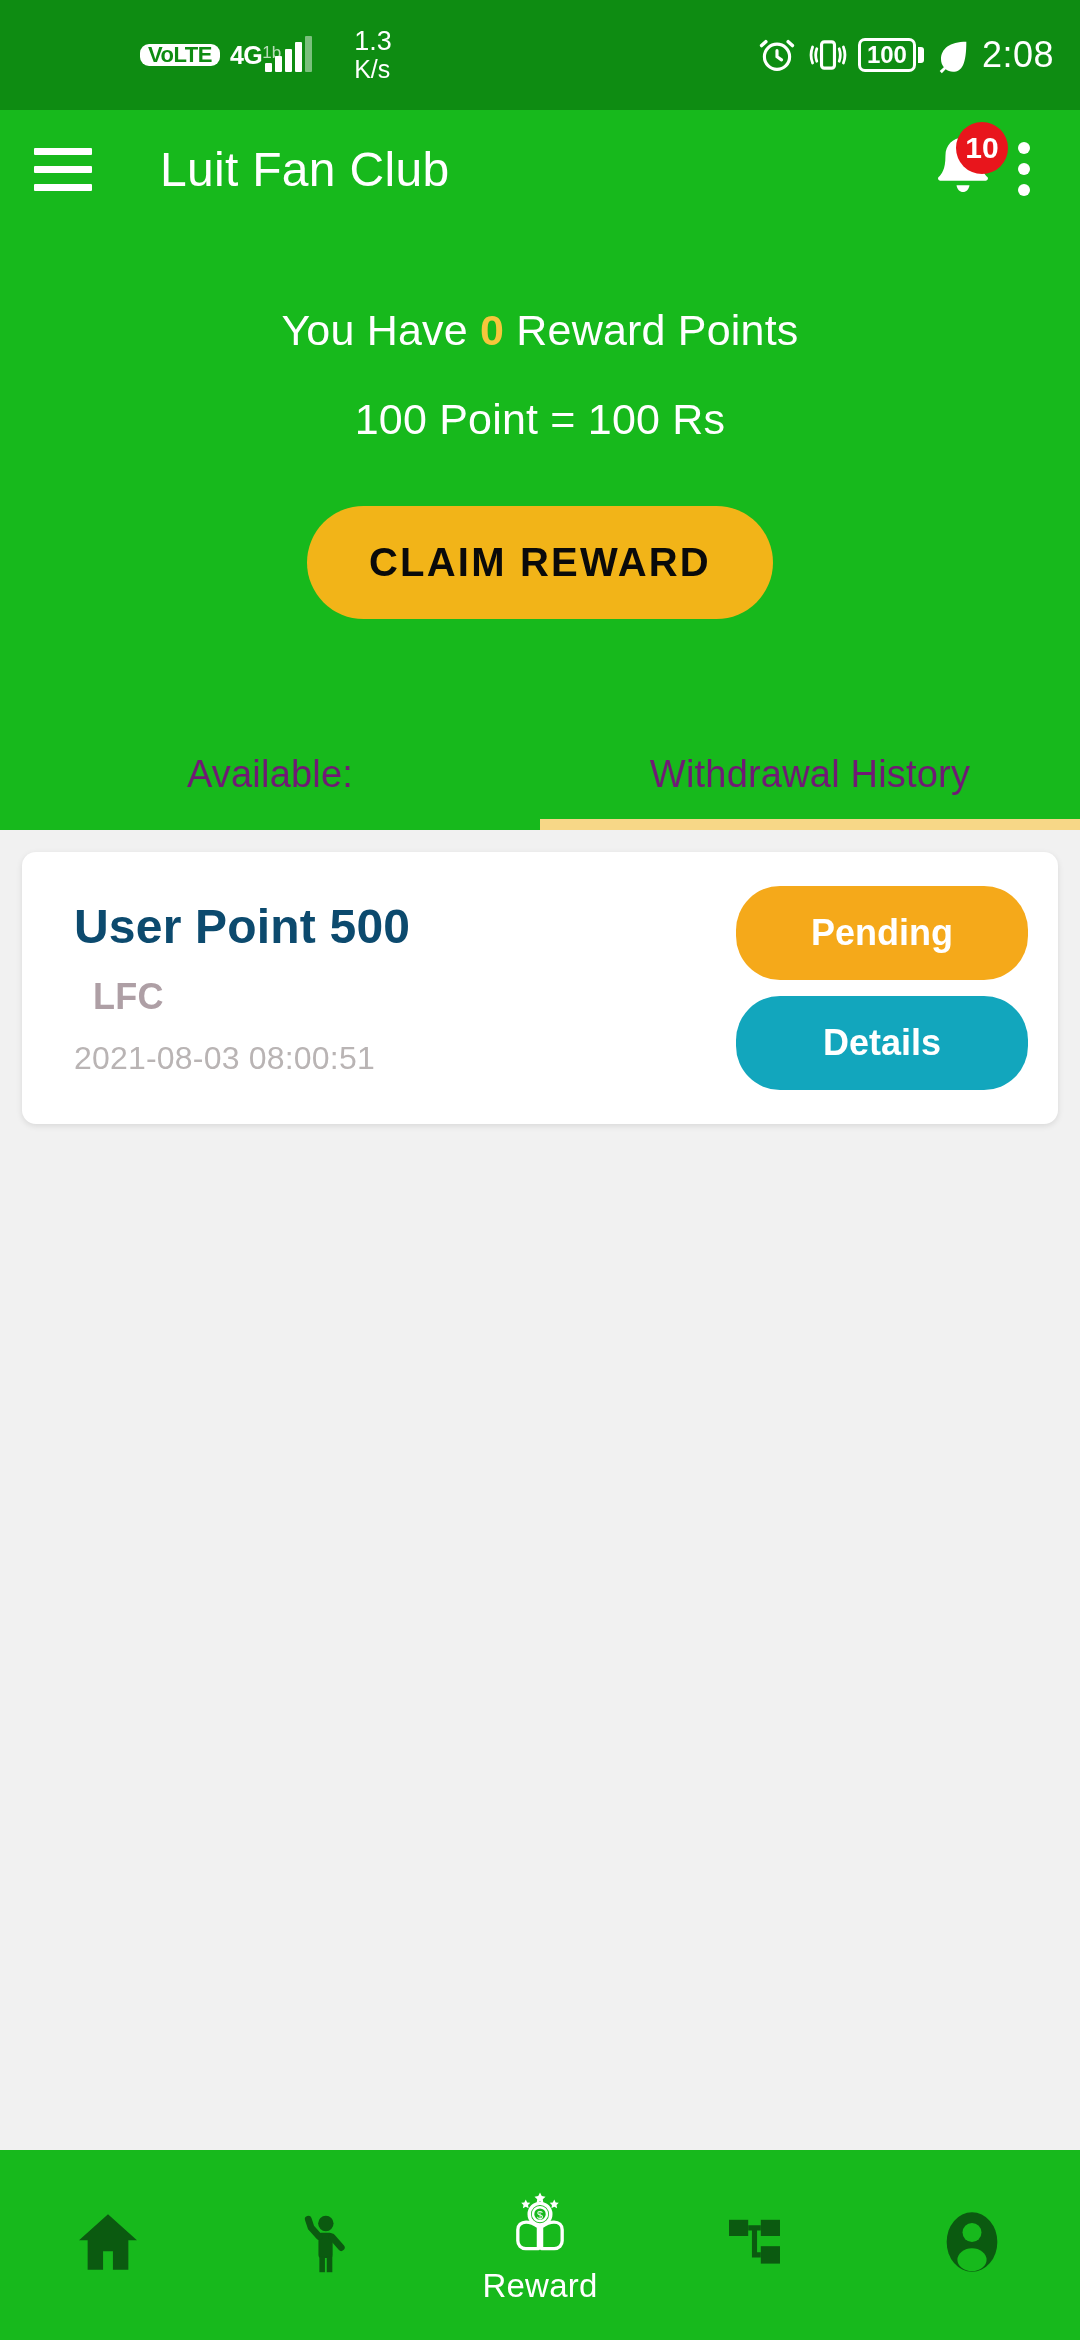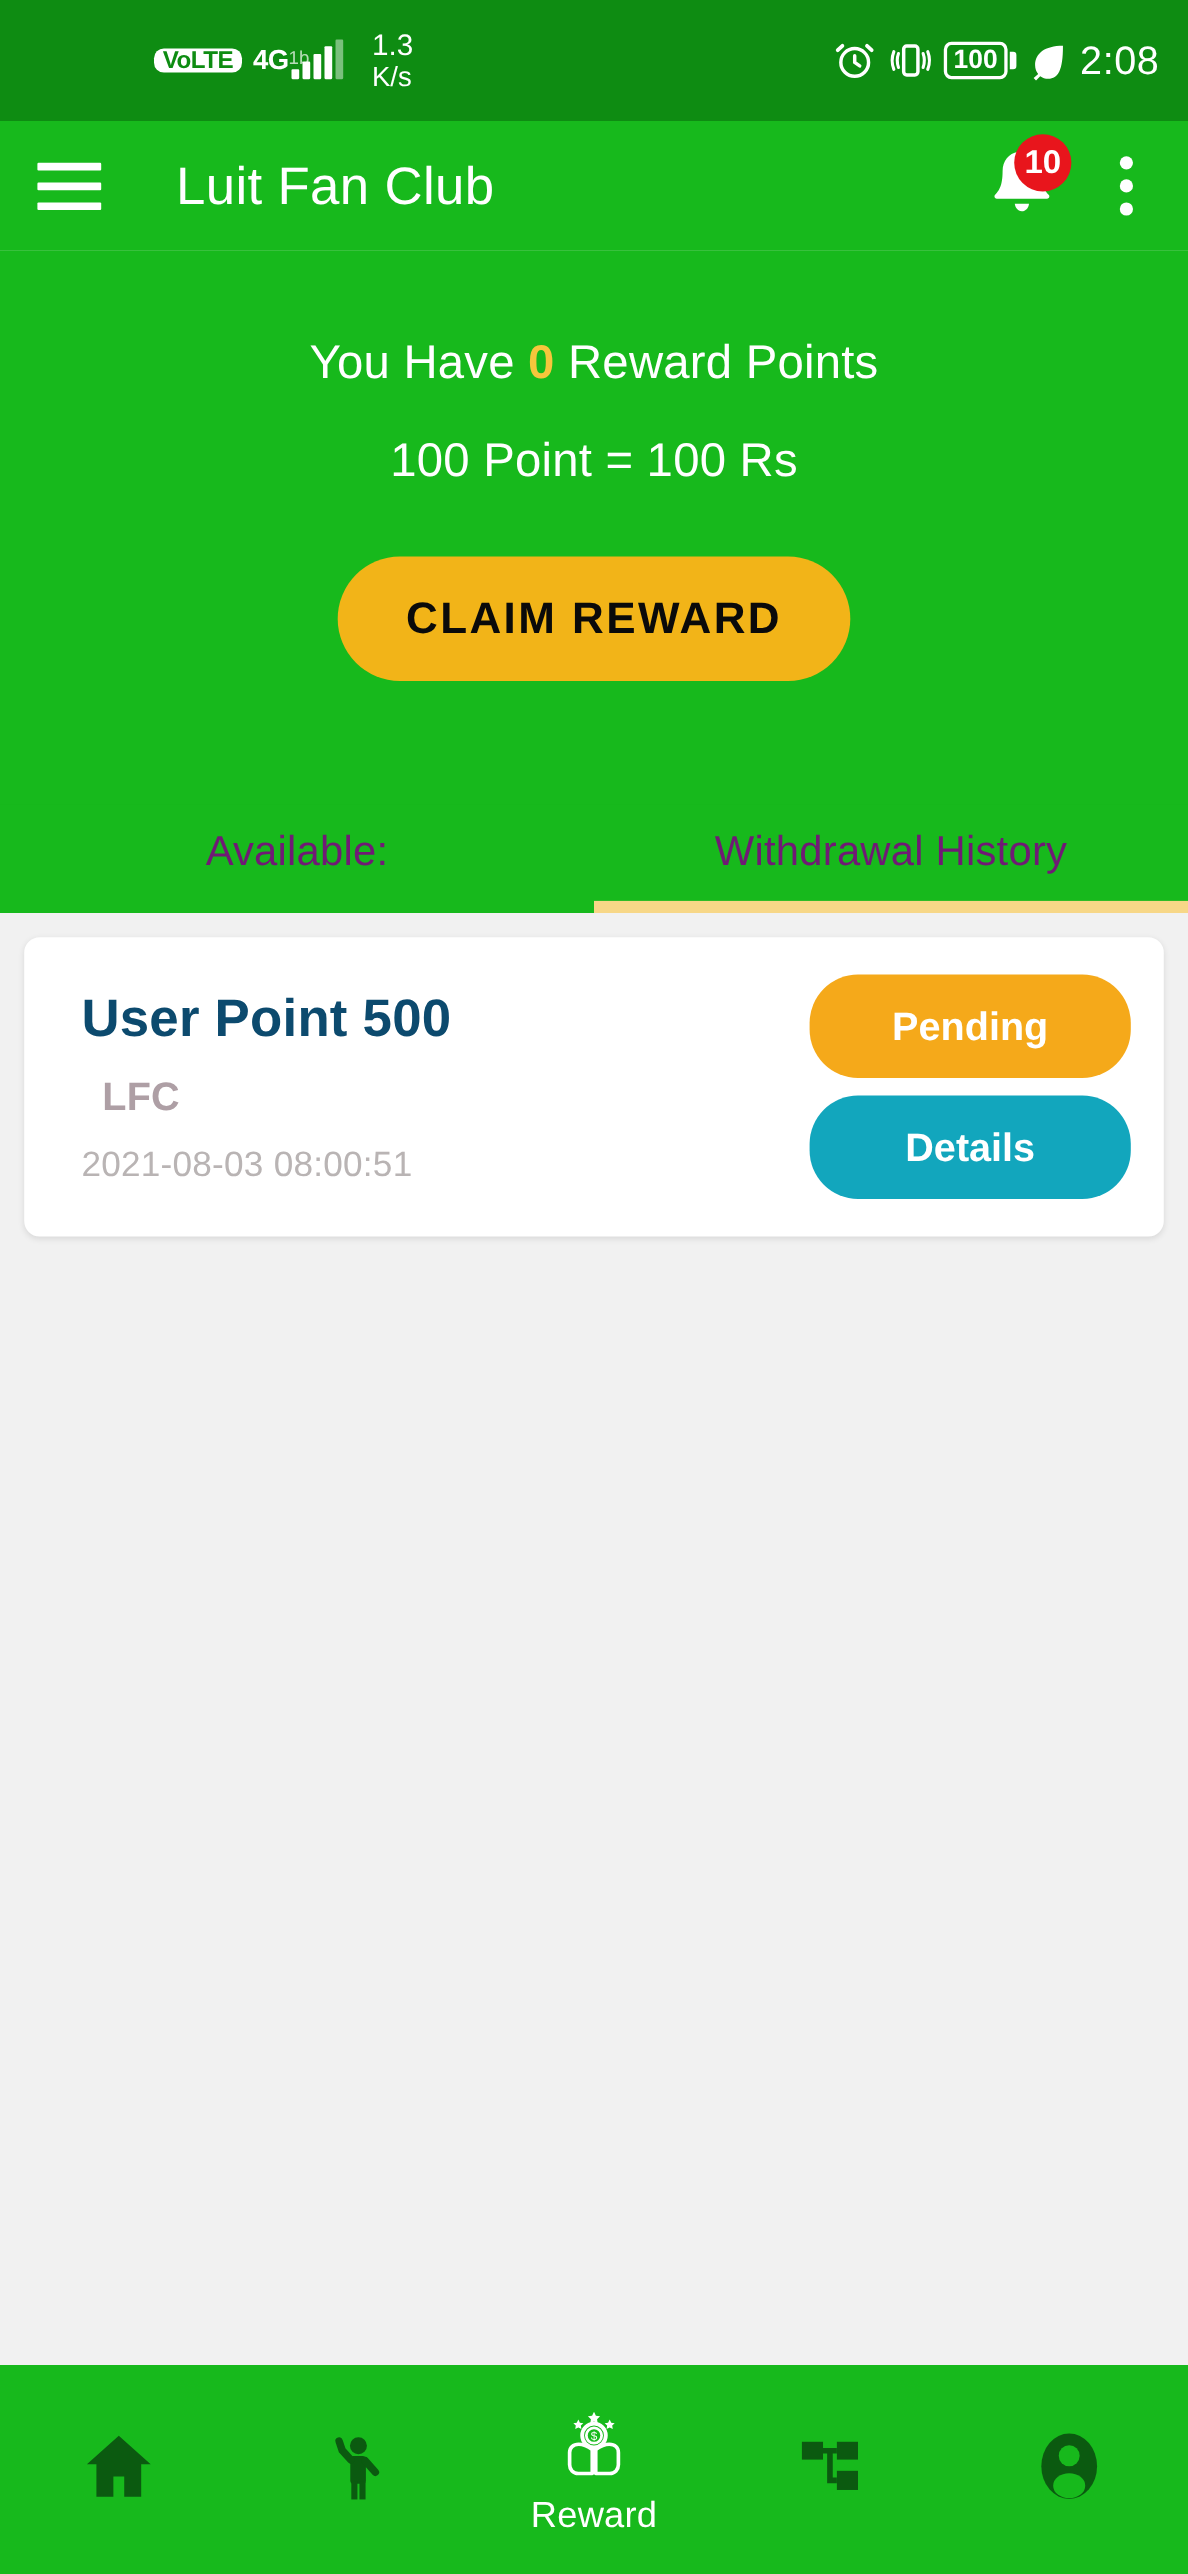--- a/index.html
+++ b/index.html
@@ -27,21 +27,21 @@
   .net-wrap { display:flex; flex-direction:row; align-items:flex-start; line-height:1; }
   .net-gen { font-size:25px; font-weight:bold; letter-spacing:-0.5px; }
   .net-sub { font-size:17px; opacity:.7; margin-top:1px; }
   .sigbars { display:flex; align-items:flex-end; gap:3px; height:34px; margin-left:-26px; }
   .sigbars i { width:7px; background:#FFFFFF; display:block; border-radius:1px; }
   .sigbars i:nth-child(1){height:9px;}
   .sigbars i:nth-child(2){height:16px;}
   .sigbars i:nth-child(3){height:23px;}
   .sigbars i:nth-child(4){height:30px;}
   .sigbars i:nth-child(5){height:36px;opacity:.45;}
-  .speed { margin-left:16px; font-size:27px; line-height:1.05; }
+  .speed { margin-left:32px; font-size:27px; line-height:1.05; }
   .speed .u { font-size:25px; }
 
   .sb-right { display:flex; align-items:center; gap:9px; }
   .sb-right svg { display:block; }
   .batt {
     display:flex; align-items:center;
   }
   .batt-body {
     border:3px solid #FFFFFF; border-radius:7px;
     padding:2px 6px; font-size:24px; font-weight:bold; line-height:1;
@@ -54,21 +54,21 @@
   .appbar {
     background:#17B91C; height:118px;
     display:flex; align-items:center; padding:0 34px;
   }
   .hamburger { width:58px; display:flex; flex-direction:column; gap:11px; cursor:pointer; }
   .hamburger span { display:block; height:7px; background:#FFFFFF; border-radius:1px; }
   .app-title {
     color:#FFFFFF; font-size:48px; font-weight:normal;
     margin-left:68px; letter-spacing:.3px; white-space:nowrap;
   }
-  .appbar-actions { margin-left:auto; display:flex; align-items:center; gap:34px; }
+  .appbar-actions { margin-left:auto; display:flex; align-items:center; }
   .bell-wrap { position:relative; width:78px; height:86px; cursor:pointer; }
   .badge {
     position:absolute; right:-6px; top:-4px;
     background:#E8151C; color:#FFFFFF;
     min-width:52px; height:52px; border-radius:26px;
     display:flex; align-items:center; justify-content:center;
     font-size:30px; font-weight:bold;
   }
   .kebab { display:flex; flex-direction:column; gap:9px; padding:6px 16px; cursor:pointer; }
   .kebab i { width:12px; height:12px; border-radius:50%; background:#FFFFFF; display:block; }

